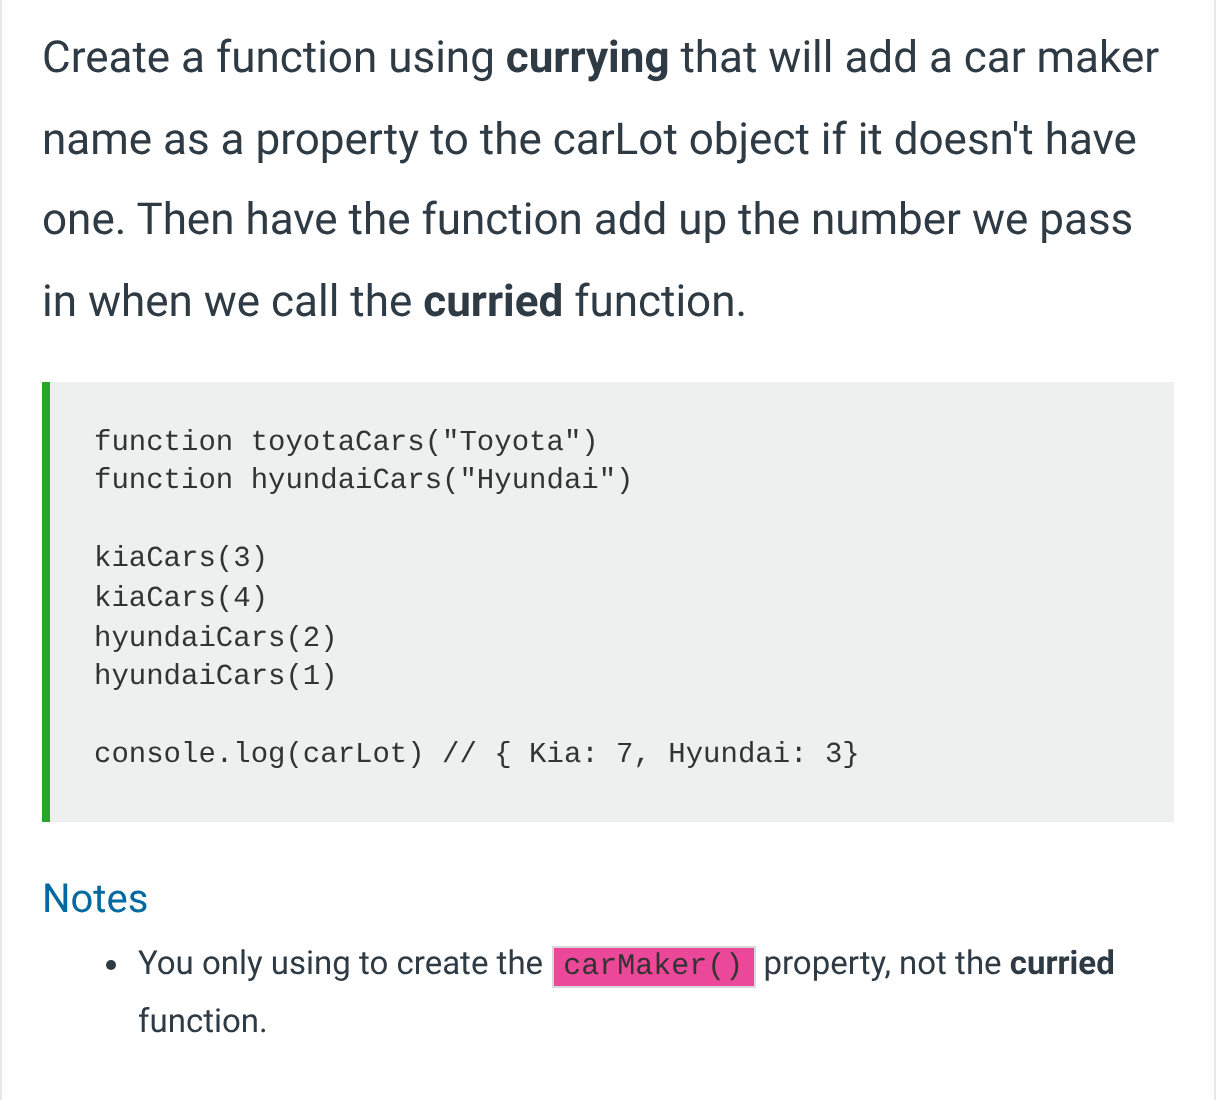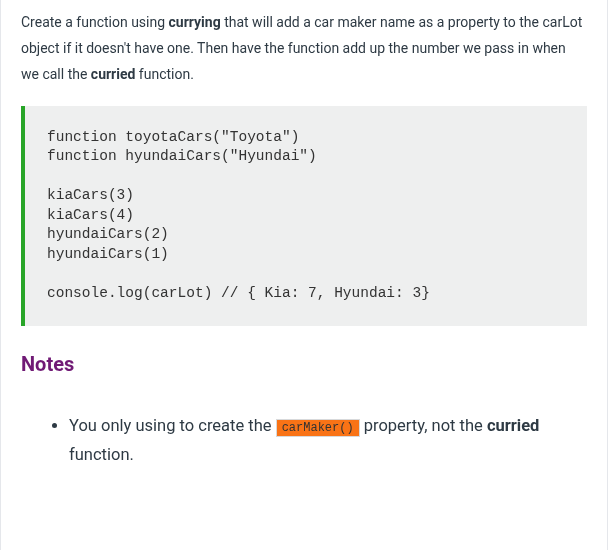--- a/index.html
+++ b/index.html
@@ -15,59 +15,59 @@
   .outer {
     border-left: 1px solid #e5e7eb;
     border-right: 1px solid #e5e7eb;
     min-height: 550px;
     padding-top: 2px;
   }
   .content {
     padding: 8px 20px 0 20px;
   }
   .intro {
-    font-size: 14px;
+    font-size: 22px;
     line-height: 1.85;
     color: #2e3a44;
     margin-bottom: 18px;
   }
   .intro b { font-weight: 700; }
   .code-block {
     background: #eeefef;
     border-left: 4px solid #28a528;
     padding: 22px 22px 22px 22px;
     margin: 10px 0 26px 0;
   }
   .code-block pre {
     font-family: Consolas, "Courier New", monospace;
     font-size: 14.5px;
     line-height: 1.35;
     color: #333333;
     white-space: pre;
   }
   .notes-heading {
     font-size: 20px;
-    font-weight: 700;
-    color: #701a75;
-    margin-bottom: 36px;
+    font-weight: 400;
+    color: #0369a1;
+    margin-bottom: 8px;
   }
   .notes-list {
     padding-left: 48px;
     font-size: 16.5px;
     line-height: 1.75;
     color: #2e3a44;
   }
   .notes-list li { margin-bottom: 4px; }
   .notes-list b { font-weight: 700; }
   code.inline {
     font-family: Consolas, "Courier New", monospace;
-    background: #f97316;
+    background: #ec4899;
     border: 1px solid #d7d9db;
     padding: 1px 5px;
-    font-size: 12px;
+    font-size: 15px;
     color: #333333;
   }
 </style>
 </head>
 <body>
 
 <div class="outer">
   <div class="content">
 
     <p class="intro">

